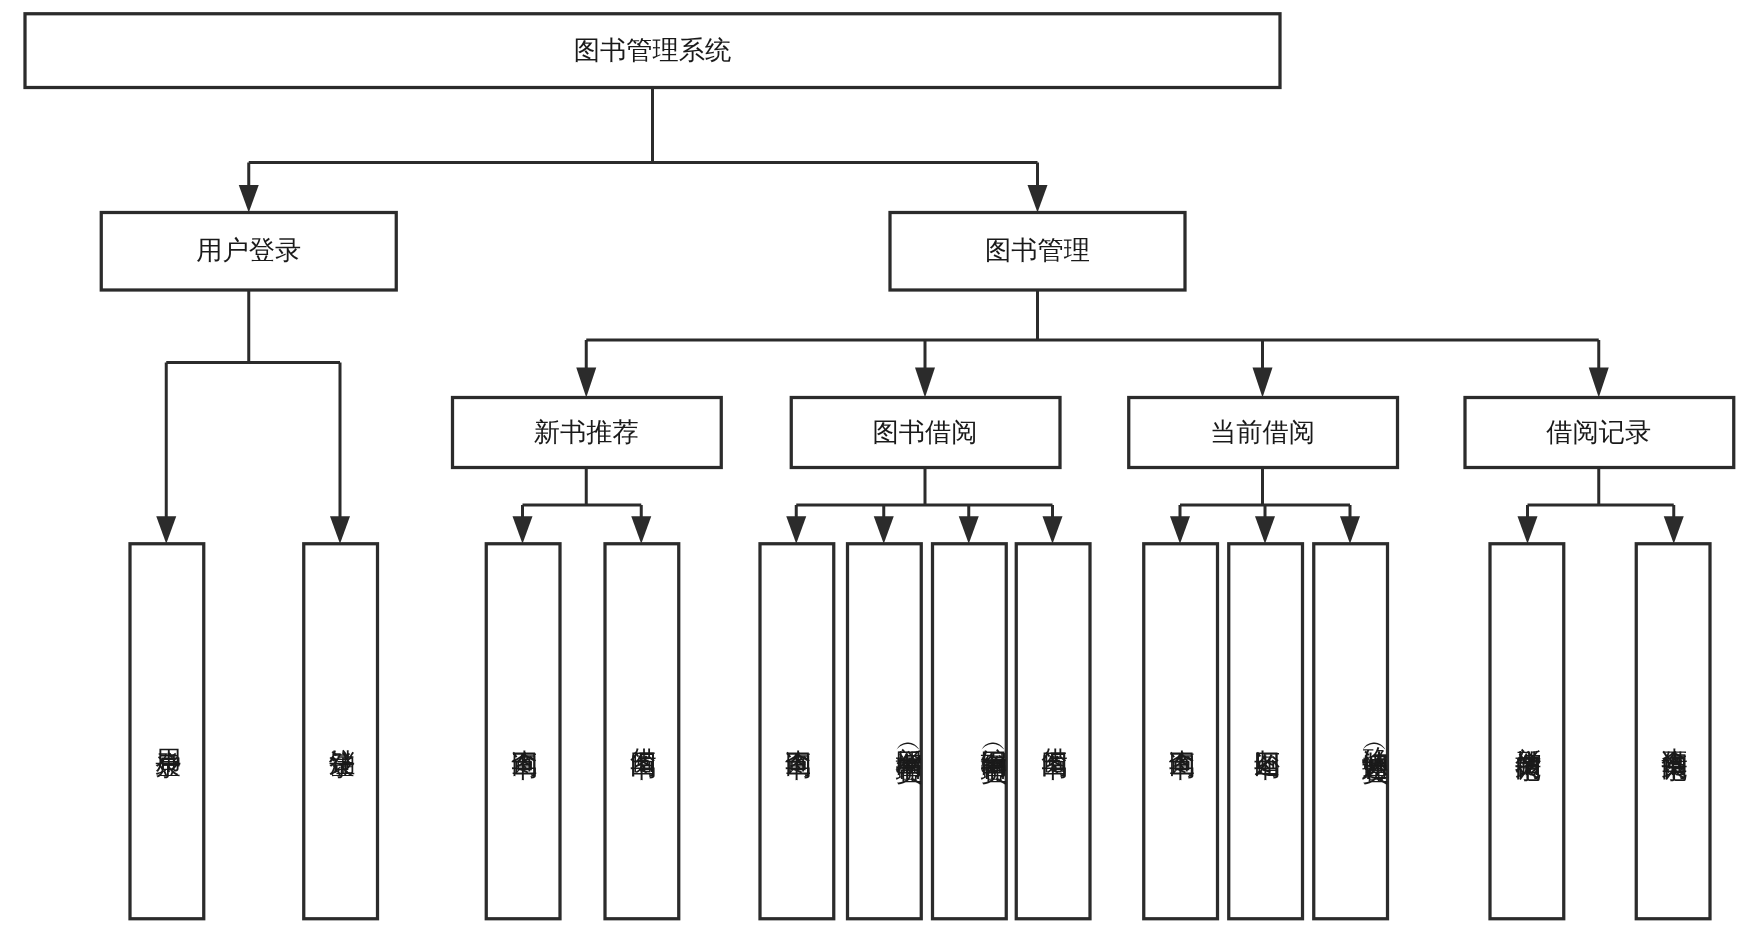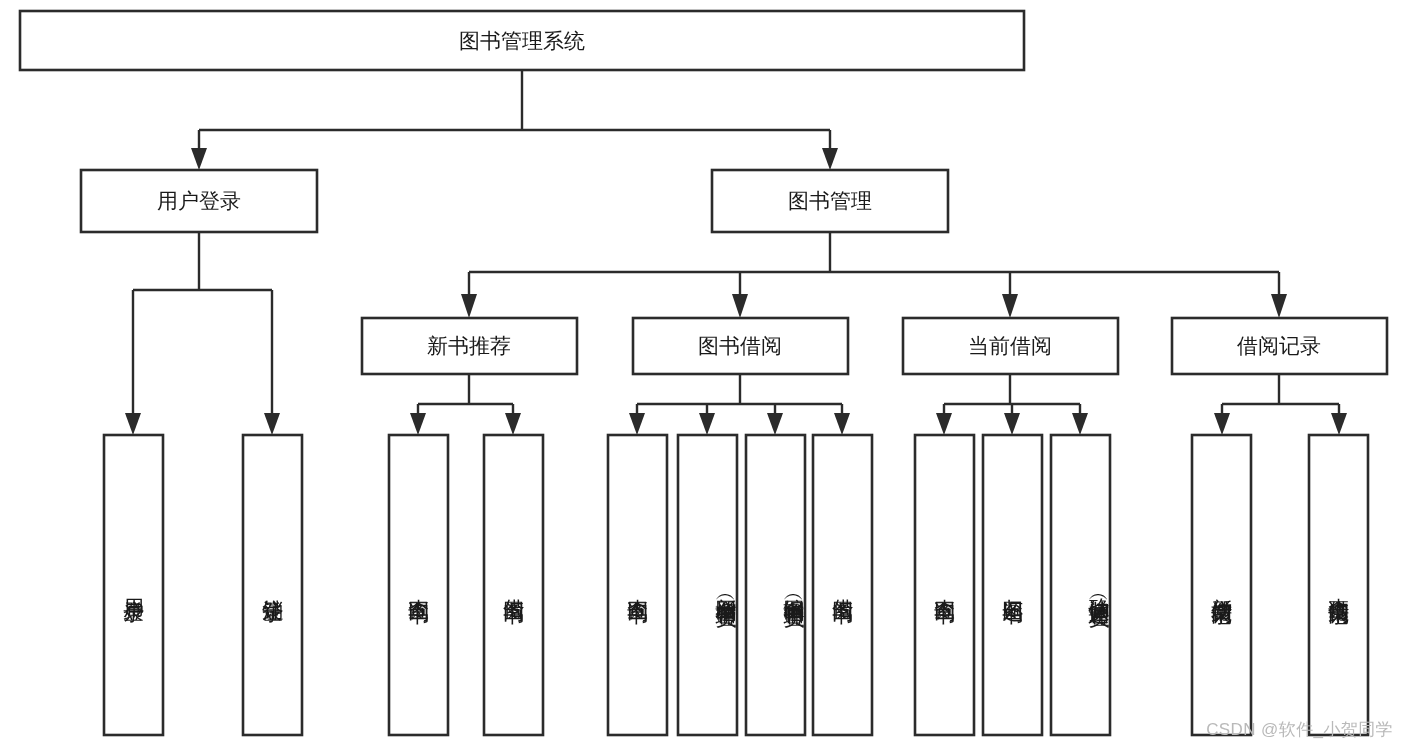--- a/index.html
+++ b/index.html
@@ -178,14 +178,13 @@
   <div class="node-label-v" style="left:608px;  top:435px; width:59px; height:300px;">查询图书</div>
   <div class="node-label-v" style="left:678px;  top:441px; width:59px; height:294px; align-items:flex-start;">新增图书（管理员）</div>
   <div class="node-label-v" style="left:746px;  top:441px; width:59px; height:294px; align-items:flex-start;">编辑图书（管理员）</div>
   <div class="node-label-v" style="left:813px;  top:435px; width:59px; height:300px;">借阅图书</div>
   <div class="node-label-v" style="left:915px;  top:435px; width:59px; height:300px;">查询图书</div>
   <div class="node-label-v" style="left:983px;  top:435px; width:59px; height:300px;">归还图书</div>
   <div class="node-label-v" style="left:1051px; top:441px; width:59px; height:294px; align-items:flex-start;">确认归还（管理员）</div>
   <div class="node-label-v" style="left:1192px; top:435px; width:59px; height:300px;">新增借阅记录</div>
   <div class="node-label-v" style="left:1309px; top:435px; width:59px; height:300px;">查询借阅记录</div>
 
-  <div class="watermark">CSDN @软件_小贺同学</div>
 </div>
 
 </body></html>

